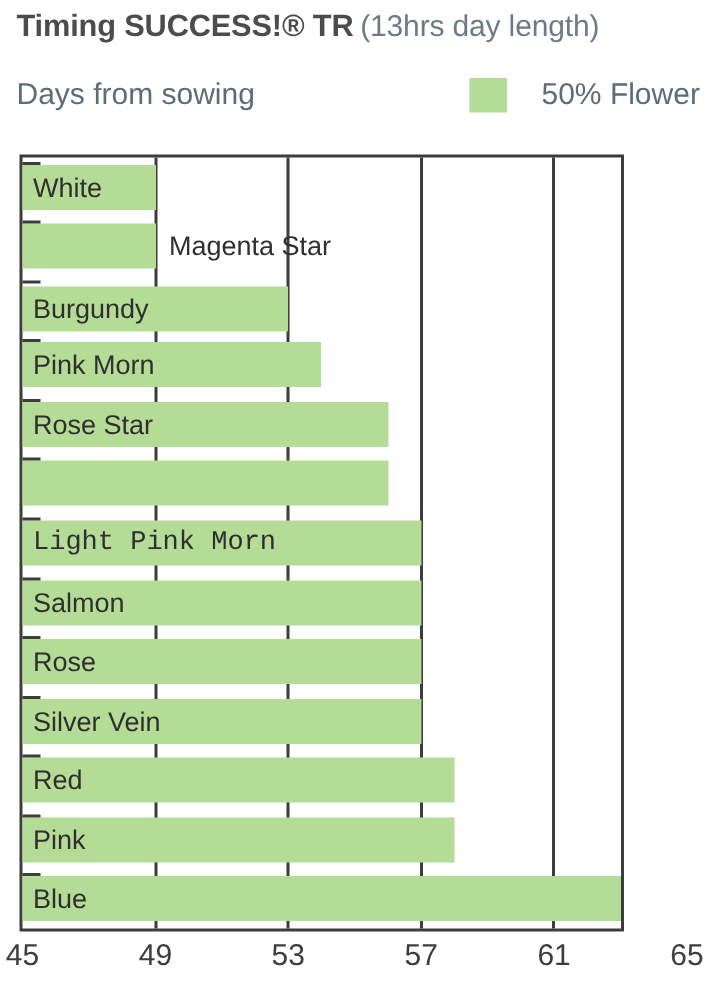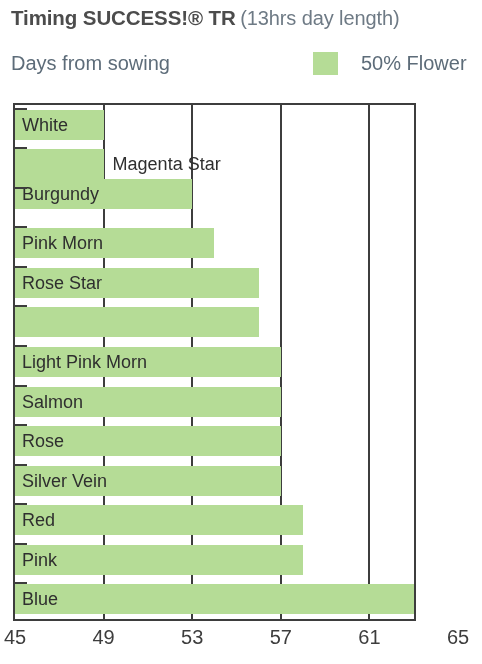--- a/index.html
+++ b/index.html
@@ -177,40 +177,40 @@
       <div class="bar-row" style="top: 4.76923px;">
         <div class="bar" title="White: 49" style="width: 88.6px; background: rgb(181, 220, 150);"></div>
         <div class="bar-label" style="left: 0px;">White</div>
       </div>
       <div class="tick" style="top: 2.76923px;"></div>
       <div class="bar-row" style="top: 44.3077px;">
         <div class="bar" title="Magenta Star: 49" style="width: 88.6px; background: rgb(181, 220, 150);"></div>
         <div class="bar-label" style="left: 90.6px;">Magenta Star</div>
       </div>
       <div class="tick" style="top: 42.3077px;"></div>
-      <div class="bar-row" style="top: 74px;">
+      <div class="bar-row" style="top: 86px;">
         <div class="bar" title="Burgundy: 53" style="width: 177.2px; background: rgb(181, 220, 150);"></div>
         <div class="bar-label" style="left: 0px;">Burgundy</div>
       </div>
       <div class="tick" style="top: 81.8462px;"></div>
       <div class="bar-row" style="top: 123.385px;">
         <div class="bar" title="Pink Morn: 54" style="width: 199.35px; background: rgb(181, 220, 150);"></div>
         <div class="bar-label" style="left: 0px;">Pink Morn</div>
       </div>
       <div class="tick" style="top: 121.385px;"></div>
       <div class="bar-row" style="top: 162.923px;">
         <div class="bar" title="Rose Star: 56" style="width: 243.65px; background: rgb(181, 220, 150);"></div>
         <div class="bar-label" style="left: 0px;">Rose Star</div>
       </div>
       <div class="tick" style="top: 160.923px;"></div>
       <div class="bar-row" style="top: 202.462px;">
         <div class="bar" title="Violet: 56" style="width: 243.65px; background: rgb(181, 220, 150);"></div>
       </div>
       <div class="tick" style="top: 200.462px;"></div>
-      <div class="bar-row" style="top: 242px;">
+      <div class="bar-row" style="top: 242px; font-family: Liberation Mono, monospace;">
         <div class="bar" title="Light Pink Morn: 57" style="width: 265.8px; background: rgb(181, 220, 150);"></div>
         <div class="bar-label" style="left: 0px;">Light Pink Morn</div>
       </div>
       <div class="tick" style="top: 240px;"></div>
       <div class="bar-row" style="top: 281.538px;">
         <div class="bar" title="Salmon: 57" style="width: 265.8px; background: rgb(181, 220, 150);"></div>
         <div class="bar-label" style="left: 0px;">Salmon</div>
       </div>
       <div class="tick" style="top: 279.538px;"></div>
       <div class="bar-row" style="top: 321.077px;">

